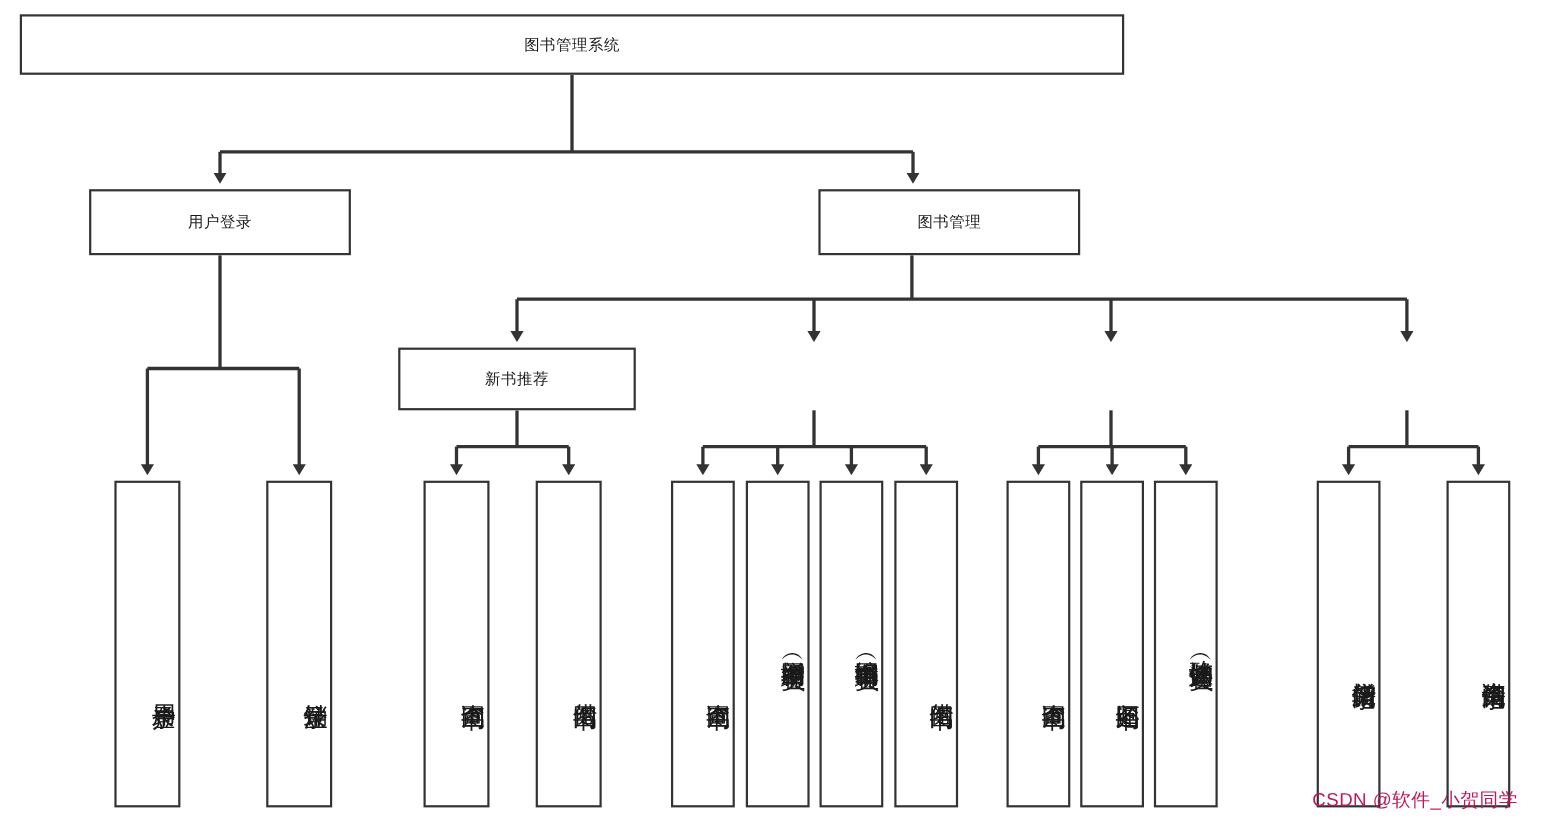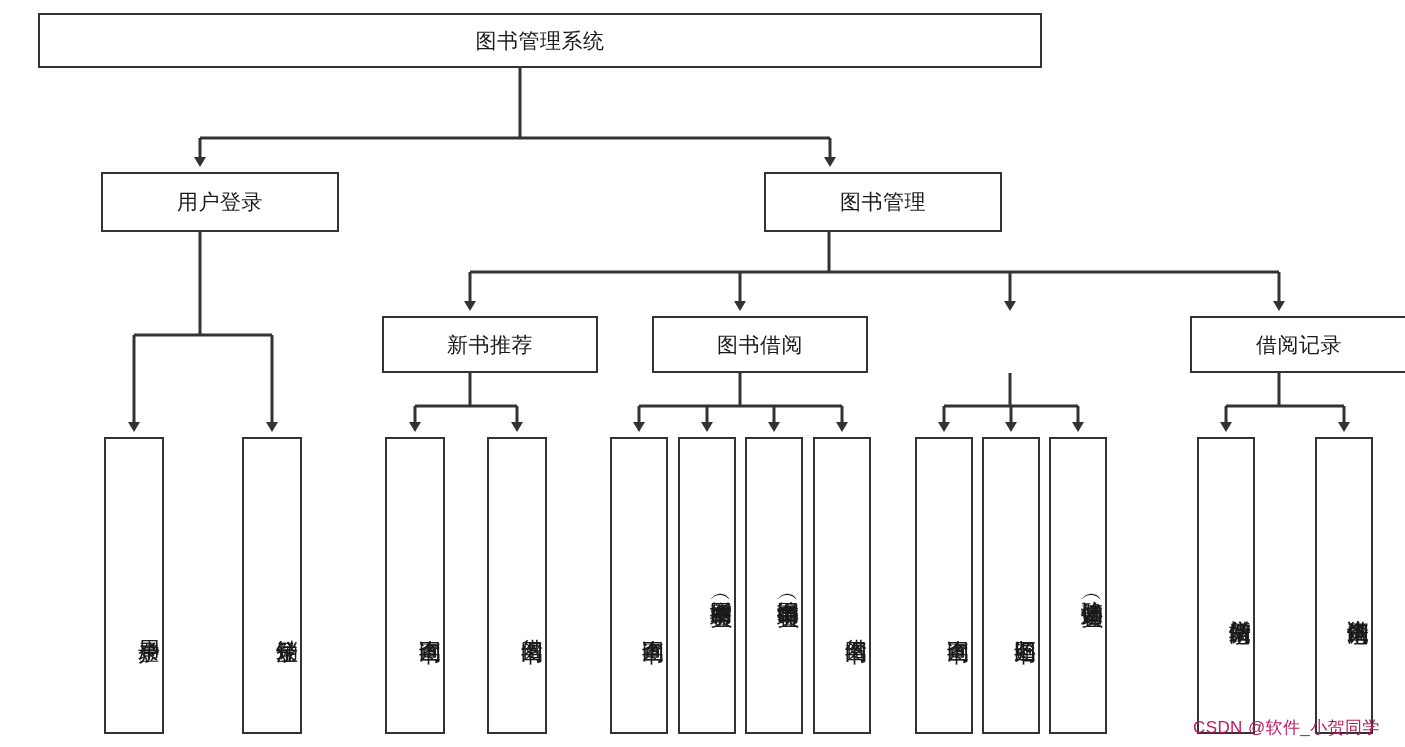--- a/index.html
+++ b/index.html
@@ -29,23 +29,22 @@
     position: absolute;
     box-sizing: border-box;
     border: 2px solid #333333;
     background: #ffffff;
     display: flex;
     align-items: center;
     justify-content: center;
     color: #1a1a1a;
   }
   .node.horiz {
-    font-size: 21px;
+    font-size: 14px;
     letter-spacing: 0.5px;
-    margin-left: 20px;
   }
   .node.vert {
     writing-mode: vertical-rl;
     text-orientation: upright;
     font-size: 22px;
     line-height: 1.18;
     letter-spacing: 1px;
     align-items: flex-start;
     justify-content: center;
     padding-top: 6px;
@@ -129,26 +128,20 @@
   <div class="node horiz" style="left:81px; top:172px; width:238px; height:60px;">
     <span class="node-label">用户登录</span>
   </div>
   <div class="node horiz" style="left:744px; top:172px; width:238px; height:60px;">
     <span class="node-label">图书管理</span>
   </div>
 
   <div class="node horiz" style="left:362px; top:316px; width:216px; height:57px;">
     <span class="node-label">新书推荐</span>
   </div>
-  <div class="node horiz" style="left:632px; top:316px; width:216px; height:57px;">
-    <span class="node-label">图书借阅</span>
-  </div>
-  <div class="node horiz" style="left:1170px; top:316px; width:218px; height:57px;">
-    <span class="node-label">借阅记录</span>
-  </div>
 
   <div class="node vert" style="left:104px; top:437px; width:60px; height:297px; padding-top:76px;">
     <span class="node-label">用户登录</span>
   </div>
   <div class="node vert" style="left:242px; top:437px; width:60px; height:297px; padding-top:76px;">
     <span class="node-label">注销登录</span>
   </div>
 
   <div class="node vert" style="left:385px; top:437px; width:60px; height:297px; padding-top:76px;">
     <span class="node-label">查询图书</span>

